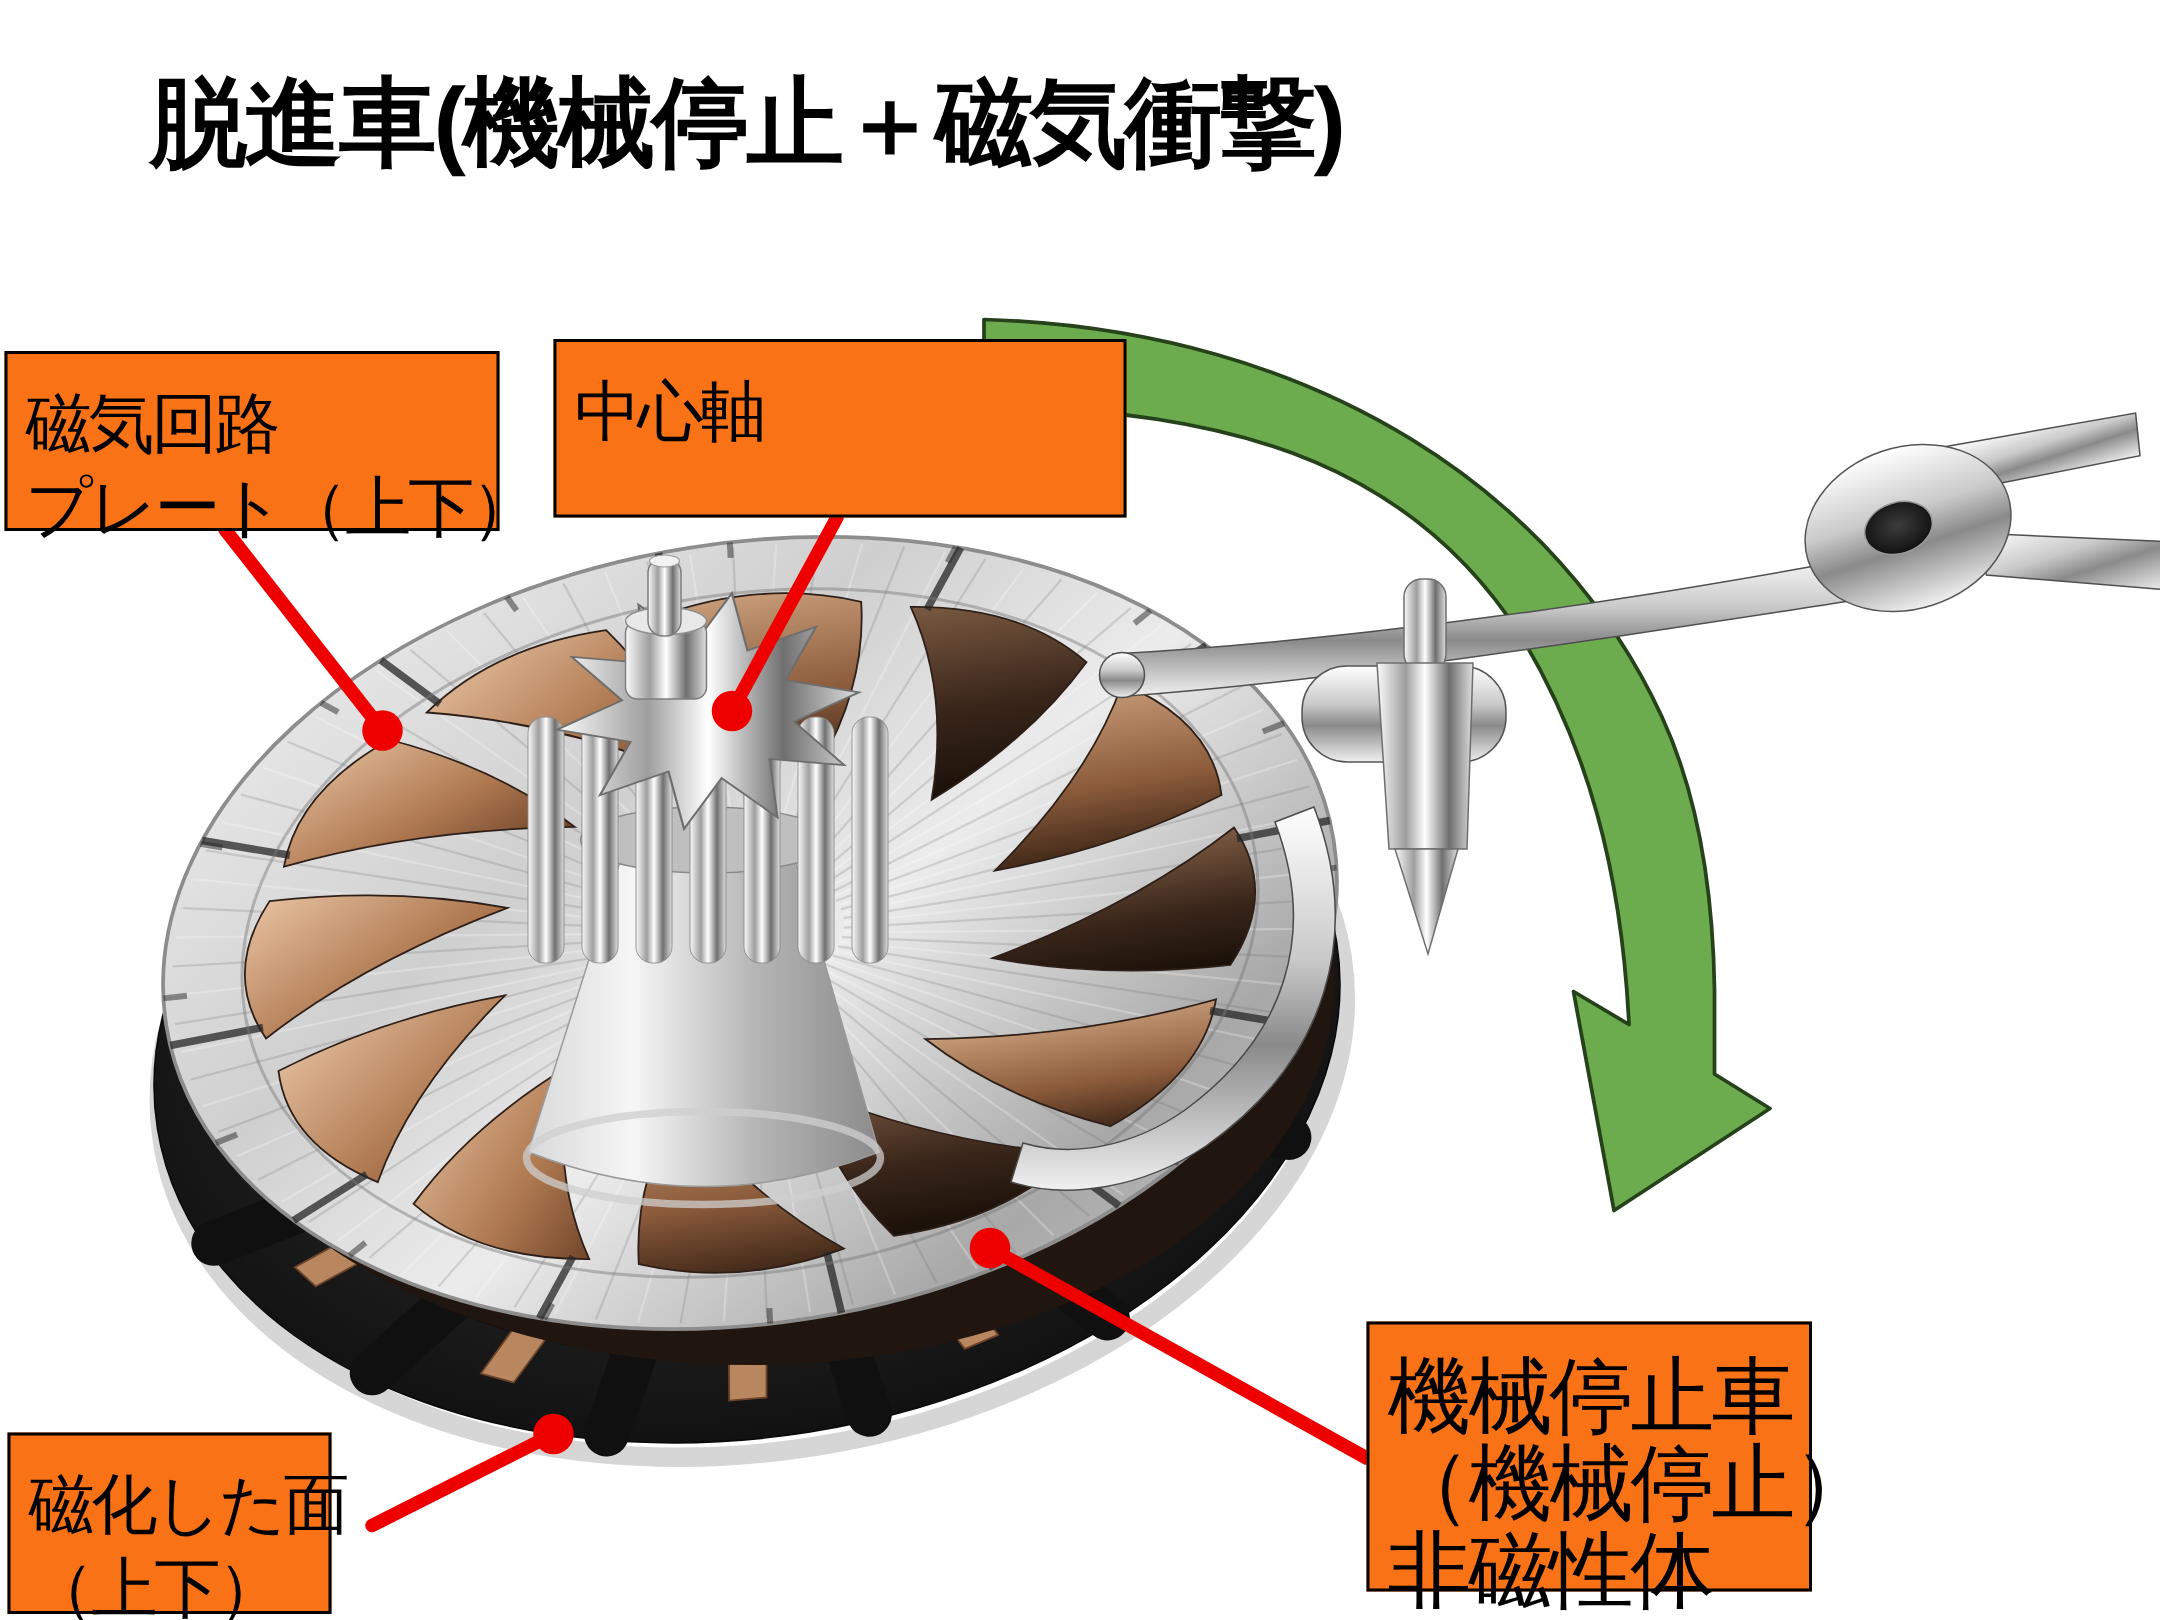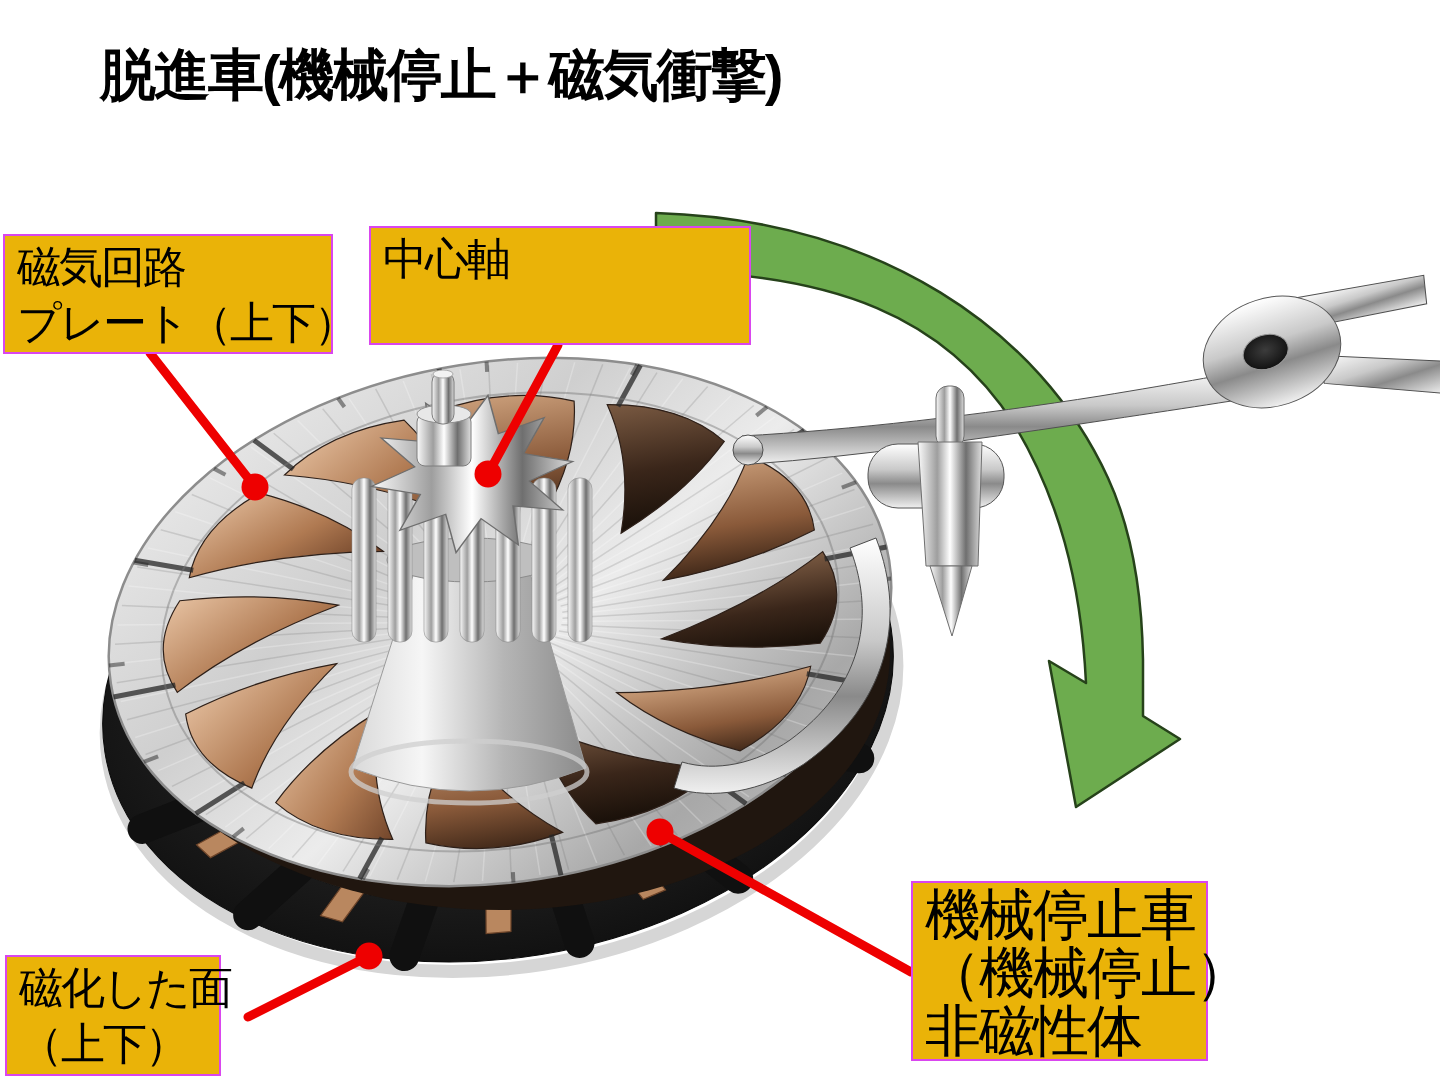--- a/index.html
+++ b/index.html
@@ -1,23 +1,23 @@
 <!DOCTYPE html>
 <html><head>
 <meta charset="utf-8">
 <style>
   html,body{margin:0;padding:0;background:#ffffff;}
   #stage{position:relative;width:1440px;height:1080px;background:#ffffff;overflow:hidden;
          font-family:"Liberation Sans","DejaVu Sans",sans-serif;color:#000;}
   #illustration{position:absolute;left:0;top:0;}
-  .title{position:absolute;left:100px;top:38px;font-size:56px;font-weight:600;
+  .title{position:absolute;left:100px;top:38px;font-size:65px;font-weight:600;
          letter-spacing:-2px;white-space:nowrap;color:#000;}
-  .callout{position:absolute;background:#eab308;border:2px solid #d946ef;
+  .callout{position:absolute;background:#f97316;border:2px solid #000000;
            font-size:44px;line-height:56px;letter-spacing:-2px;
-           padding:3px 8px 4px 12px;box-sizing:border-box;white-space:nowrap;}
+           padding:19px 8px 4px 12px;box-sizing:border-box;white-space:nowrap;}
   .callout div{white-space:nowrap;}
   #co-plate{left:3px;top:234px;width:330px;height:120px;}
   #co-shaft{left:369px;top:226px;width:382px;height:119px;}
   #co-face{left:5px;top:955px;width:216px;height:121px;}
   #co-stop{left:911px;top:881px;width:297px;height:180px;font-size:56px;line-height:58px;}
 </style>
 </head>
 <body>
 
 <div id="stage">

